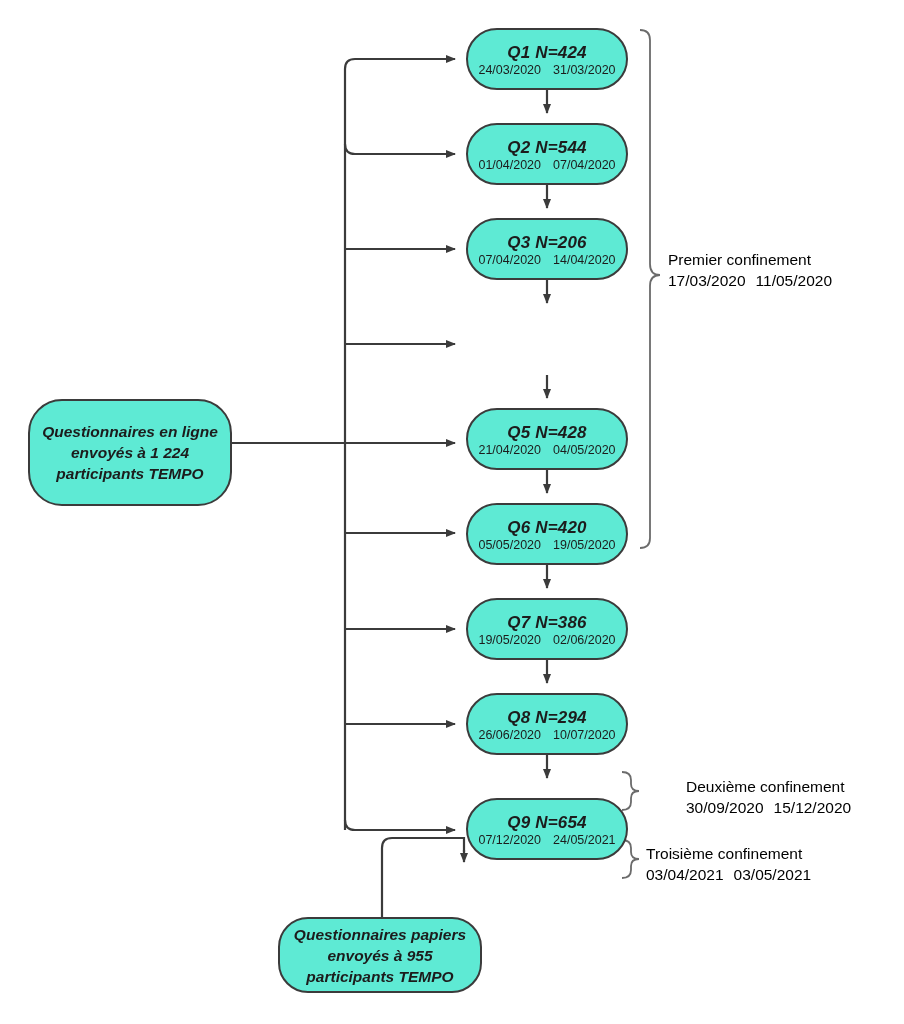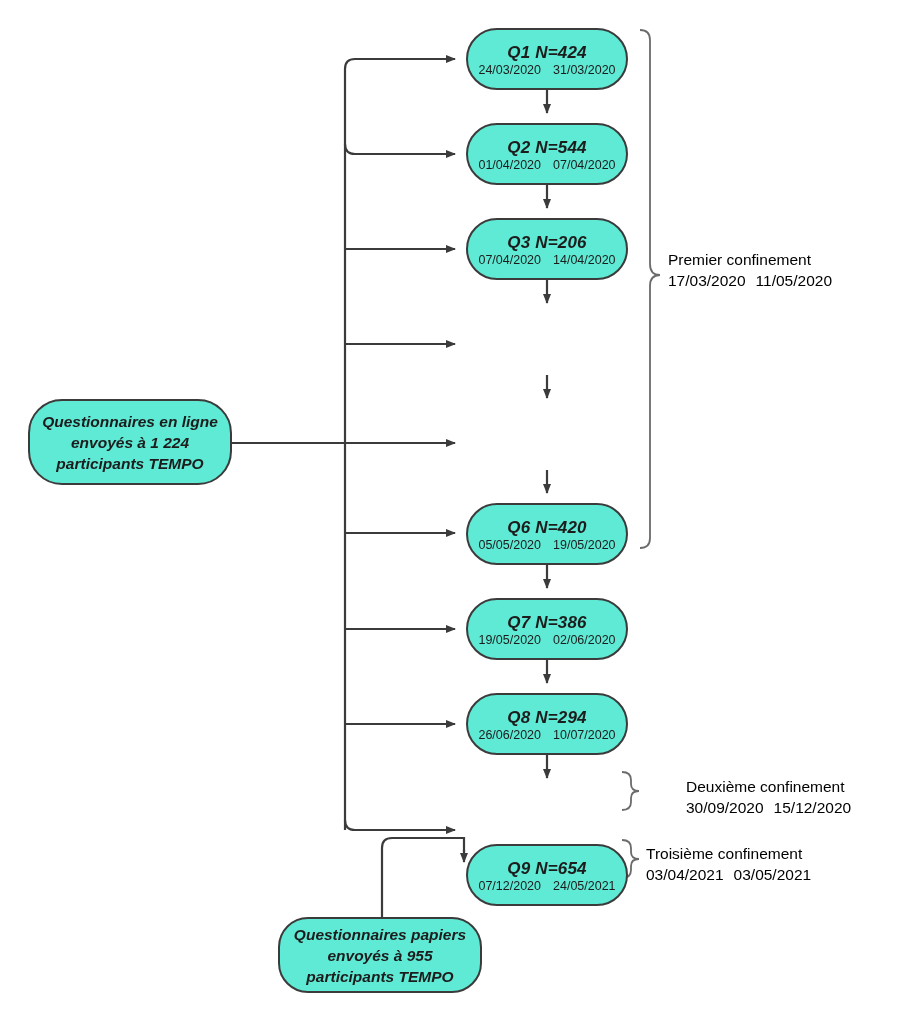--- a/index.html
+++ b/index.html
@@ -69,21 +69,21 @@
     font-size: 15.5px;
     font-weight: bold;
     font-style: italic;
     line-height: 21px;
     padding: 4px 12px;
   }
   #node-online {
     left: 28px;
     top: 399px;
     width: 204px;
-    height: 86px;
+    height: 107px;
     border-radius: 34px;
   }
   #node-paper {
     left: 278px;
     top: 917px;
     width: 204px;
     height: 76px;
     border-radius: 30px;
   }
   .annotation {
@@ -204,37 +204,41 @@
     <span class="q-title">Q2 N=544</span>
     <span class="q-dates"><span>01/04/2020</span><span class="date-gap"></span><span>07/04/2020</span></span>
   </div>
 
   <div class="node q-node" style="left:466px; top:218px;">
     <span class="q-title">Q3 N=206</span>
     <span class="q-dates"><span>07/04/2020</span><span class="date-gap"></span><span>14/04/2020</span></span>
   </div>
 
 
+  <div class="node q-node" style="left:466px; top:408px;">
+    <span class="q-title">Q5 N=428</span>
+    <span class="q-dates"><span>21/04/2020</span><span class="date-gap"></span><span>04/05/2020</span></span>
+  </div>
 
   <div class="node q-node" style="left:466px; top:503px;">
     <span class="q-title">Q6 N=420</span>
     <span class="q-dates"><span>05/05/2020</span><span class="date-gap"></span><span>19/05/2020</span></span>
   </div>
 
   <div class="node q-node" style="left:466px; top:598px;">
     <span class="q-title">Q7 N=386</span>
     <span class="q-dates"><span>19/05/2020</span><span class="date-gap"></span><span>02/06/2020</span></span>
   </div>
 
   <div class="node q-node" style="left:466px; top:693px;">
     <span class="q-title">Q8 N=294</span>
     <span class="q-dates"><span>26/06/2020</span><span class="date-gap"></span><span>10/07/2020</span></span>
   </div>
 
-  <div class="node q-node" style="left:466px; top:844px;">
+  <div class="node q-node" style="left:466px; top:798px;">
     <span class="q-title">Q9 N=654</span>
     <span class="q-dates"><span>07/12/2020</span><span class="date-gap"></span><span>24/05/2021</span></span>
   </div>
 
   <div class="annotation" id="annotation-first">
     <div>Premier confinement</div>
     <div class="ann-dates"><span>17/03/2020</span><span class="date-gap"></span><span>11/05/2020</span></div>
   </div>
 
   <div class="annotation" id="annotation-second">

